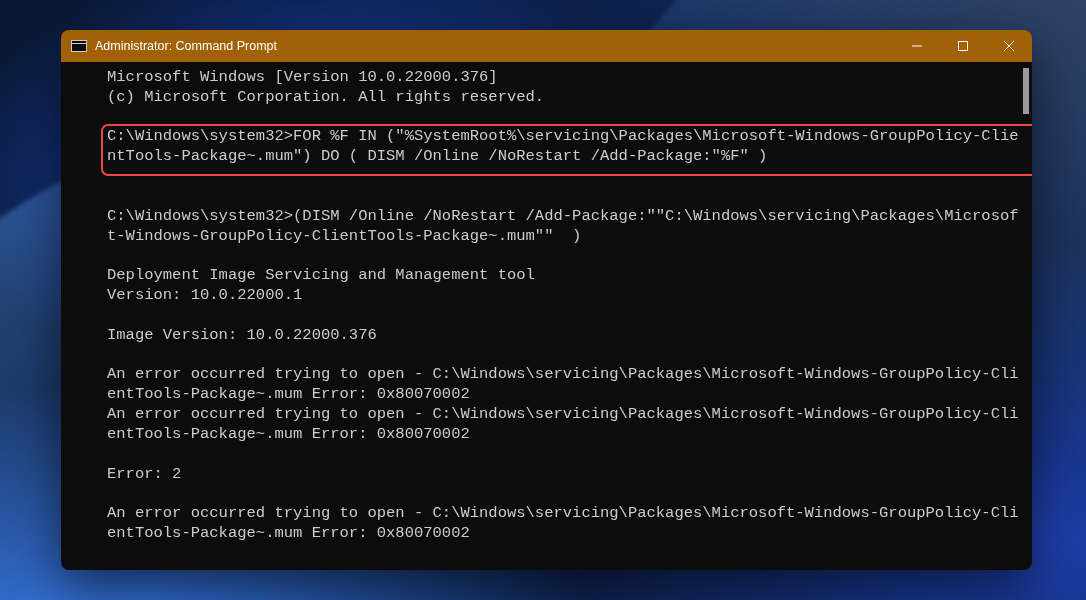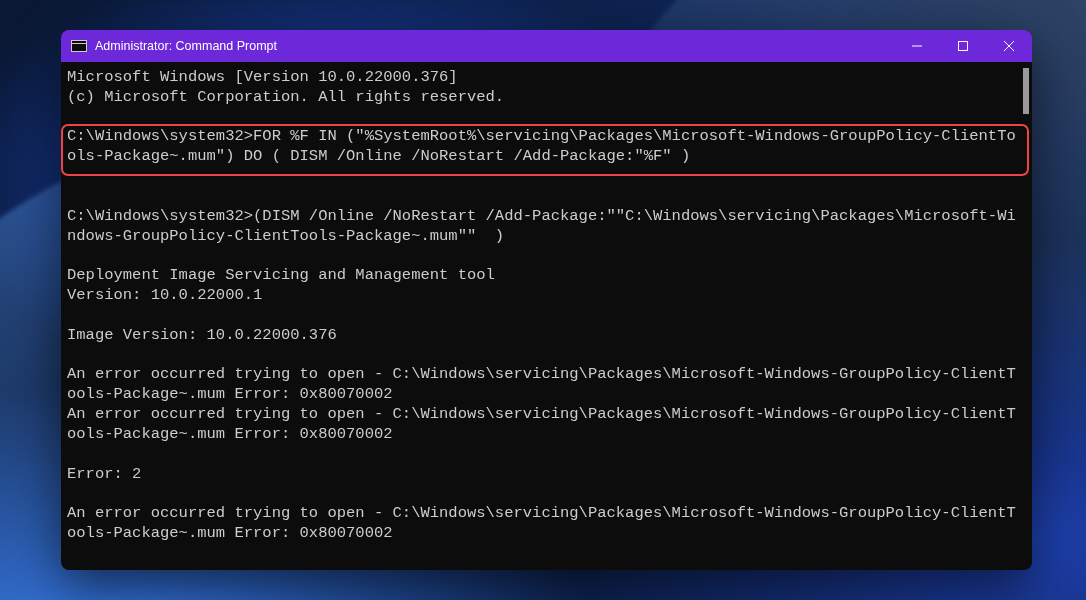--- a/index.html
+++ b/index.html
@@ -48,21 +48,21 @@
       border-radius: 8px;
       box-shadow: 0 18px 50px rgba(0,0,0,0.55);
       overflow: hidden;
       display: flex;
       flex-direction: column;
     }
     .titlebar {
       height: 32px;
       display: flex;
       align-items: center;
-      background: #6d28d9;
+      background: #a16207;
       flex: 0 0 auto;
       padding-left: 10px;
     }
     .titlebar-icon {
       width: 16px; height: 12px;
       border: 1px solid #cccccc;
       position: relative;
       margin-right: 8px;
       background: #0c0c0c;
     }
@@ -78,20 +78,21 @@
       width: 46px; height: 32px;
       display: flex; align-items: center; justify-content: center;
       color: #ffffff;
     }
     .winbtn svg { display: block; }
 
     .terminal-wrap {
       position: relative;
       flex: 1 1 auto;
       overflow: hidden;
+      margin-left: 40px;
     }
     .terminal {
       position: absolute; inset: 0;
       padding: 6px 12px 6px 6px;
       color: #cccccc;
       font-family: Consolas, "Courier New", monospace;
       font-size: 15.5px;
       line-height: 1.28;
       white-space: pre-wrap;
       word-break: break-all;

